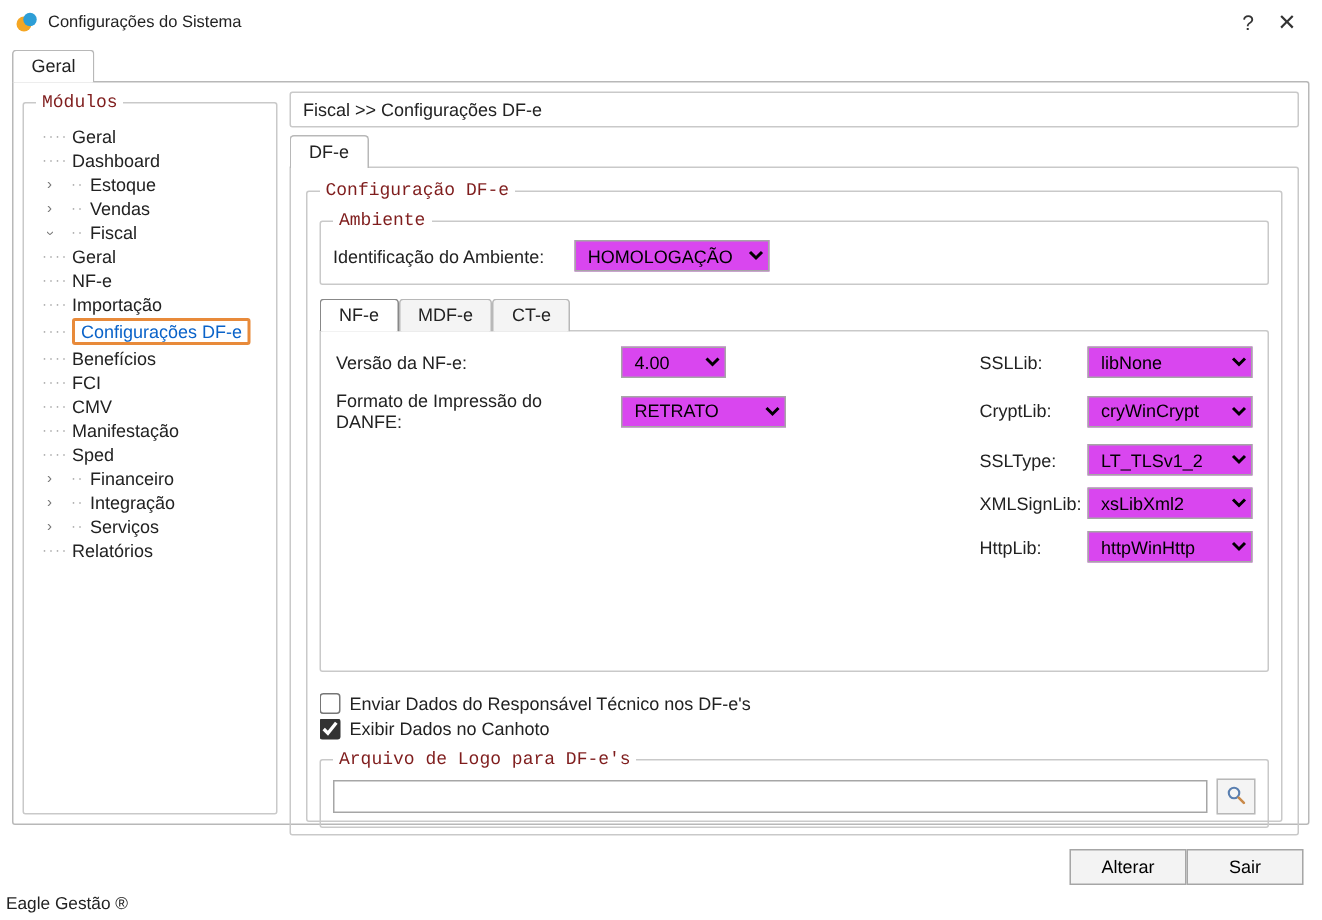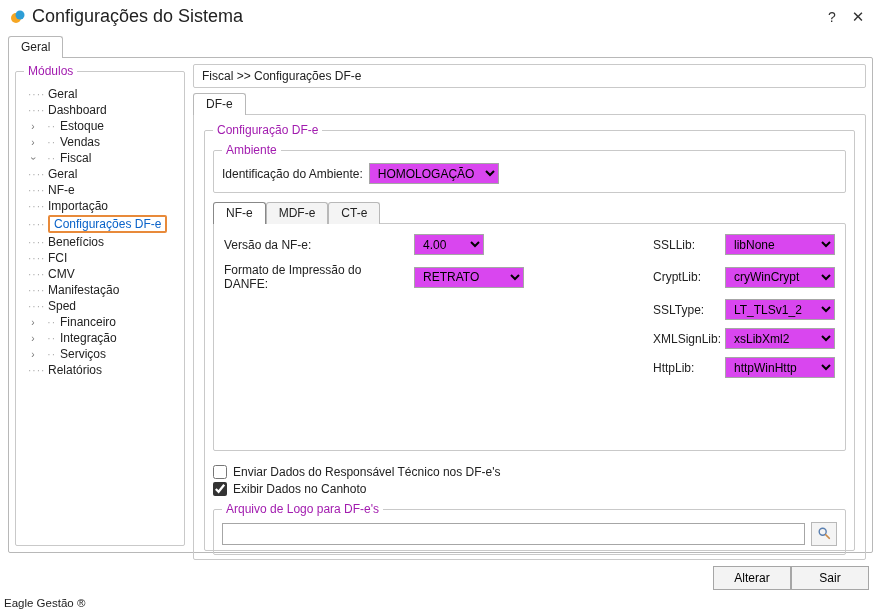--- a/index.html
+++ b/index.html
@@ -16,21 +16,21 @@
   }
   .titlebar {
     display: flex;
     align-items: center;
     padding: 6px 10px 4px 10px;
   }
   .titlebar .logo {
     width: 16px; height: 16px; margin-right: 6px;
     display:inline-flex; align-items:center; justify-content:center;
   }
-  .titlebar .title { flex: 1; font-size: 18px; }
+  .titlebar .title { flex: 1; font-size: 11px; }
   .titlebar .win-btn {
     width: 26px; text-align: center; font-size: 14px; color:#333;
     cursor: default;
   }
   .outer-tabs {
     margin: 4px 8px 0 8px;
   }
   .tab-strip {
     display: flex;
     align-items: flex-end;
@@ -52,21 +52,21 @@
     display: flex;
     padding: 6px;
     gap: 8px;
   }
   fieldset {
     border: 1px solid #c9c9c9;
     border-radius: 2px;
     margin: 0;
     padding: 6px 8px 8px 8px;
   }
-  legend { padding: 0 4px; color: #a21caf; font-size: 12px; }
+  legend { padding: 0 4px; color: #7f1d1d; font-size: 12px; font-family: Liberation Mono, monospace; }
   
   .modules {
     width: 170px;
     flex: 0 0 170px;
     height: 100%;
   }
   .tree { list-style: none; margin: 2px 0 0 0; padding: 0; }
   .tree li { position: relative; padding: 1px 0 1px 0; white-space: nowrap; }
   .node {
     display: flex; align-items: center; gap: 2px;
@@ -103,21 +103,21 @@
     margin-bottom: 4px;
   }
   .inner-tabs-panel {
     border: 1px solid #c9c9c9;
     border-radius: 0 2px 2px 2px;
     height: 446px;
     padding: 8px 10px;
   }
   .config-fs { height: 428px; position: relative; }
   .ambiente-fs { margin-bottom: 8px; }
-  .row { display:flex; align-items:center; gap:6px; }
+  .row { display:flex; align-items:center; gap:20px; }
   select, input[type=text] {
     font: inherit;
     border: 1px solid #a6a6a6;
     background: #fff;
     height: 21px;
     padding: 1px 4px;
   }
   select { background: #d946ef; }
   .subtabs {
     border: 1px solid #c9c9c9;

